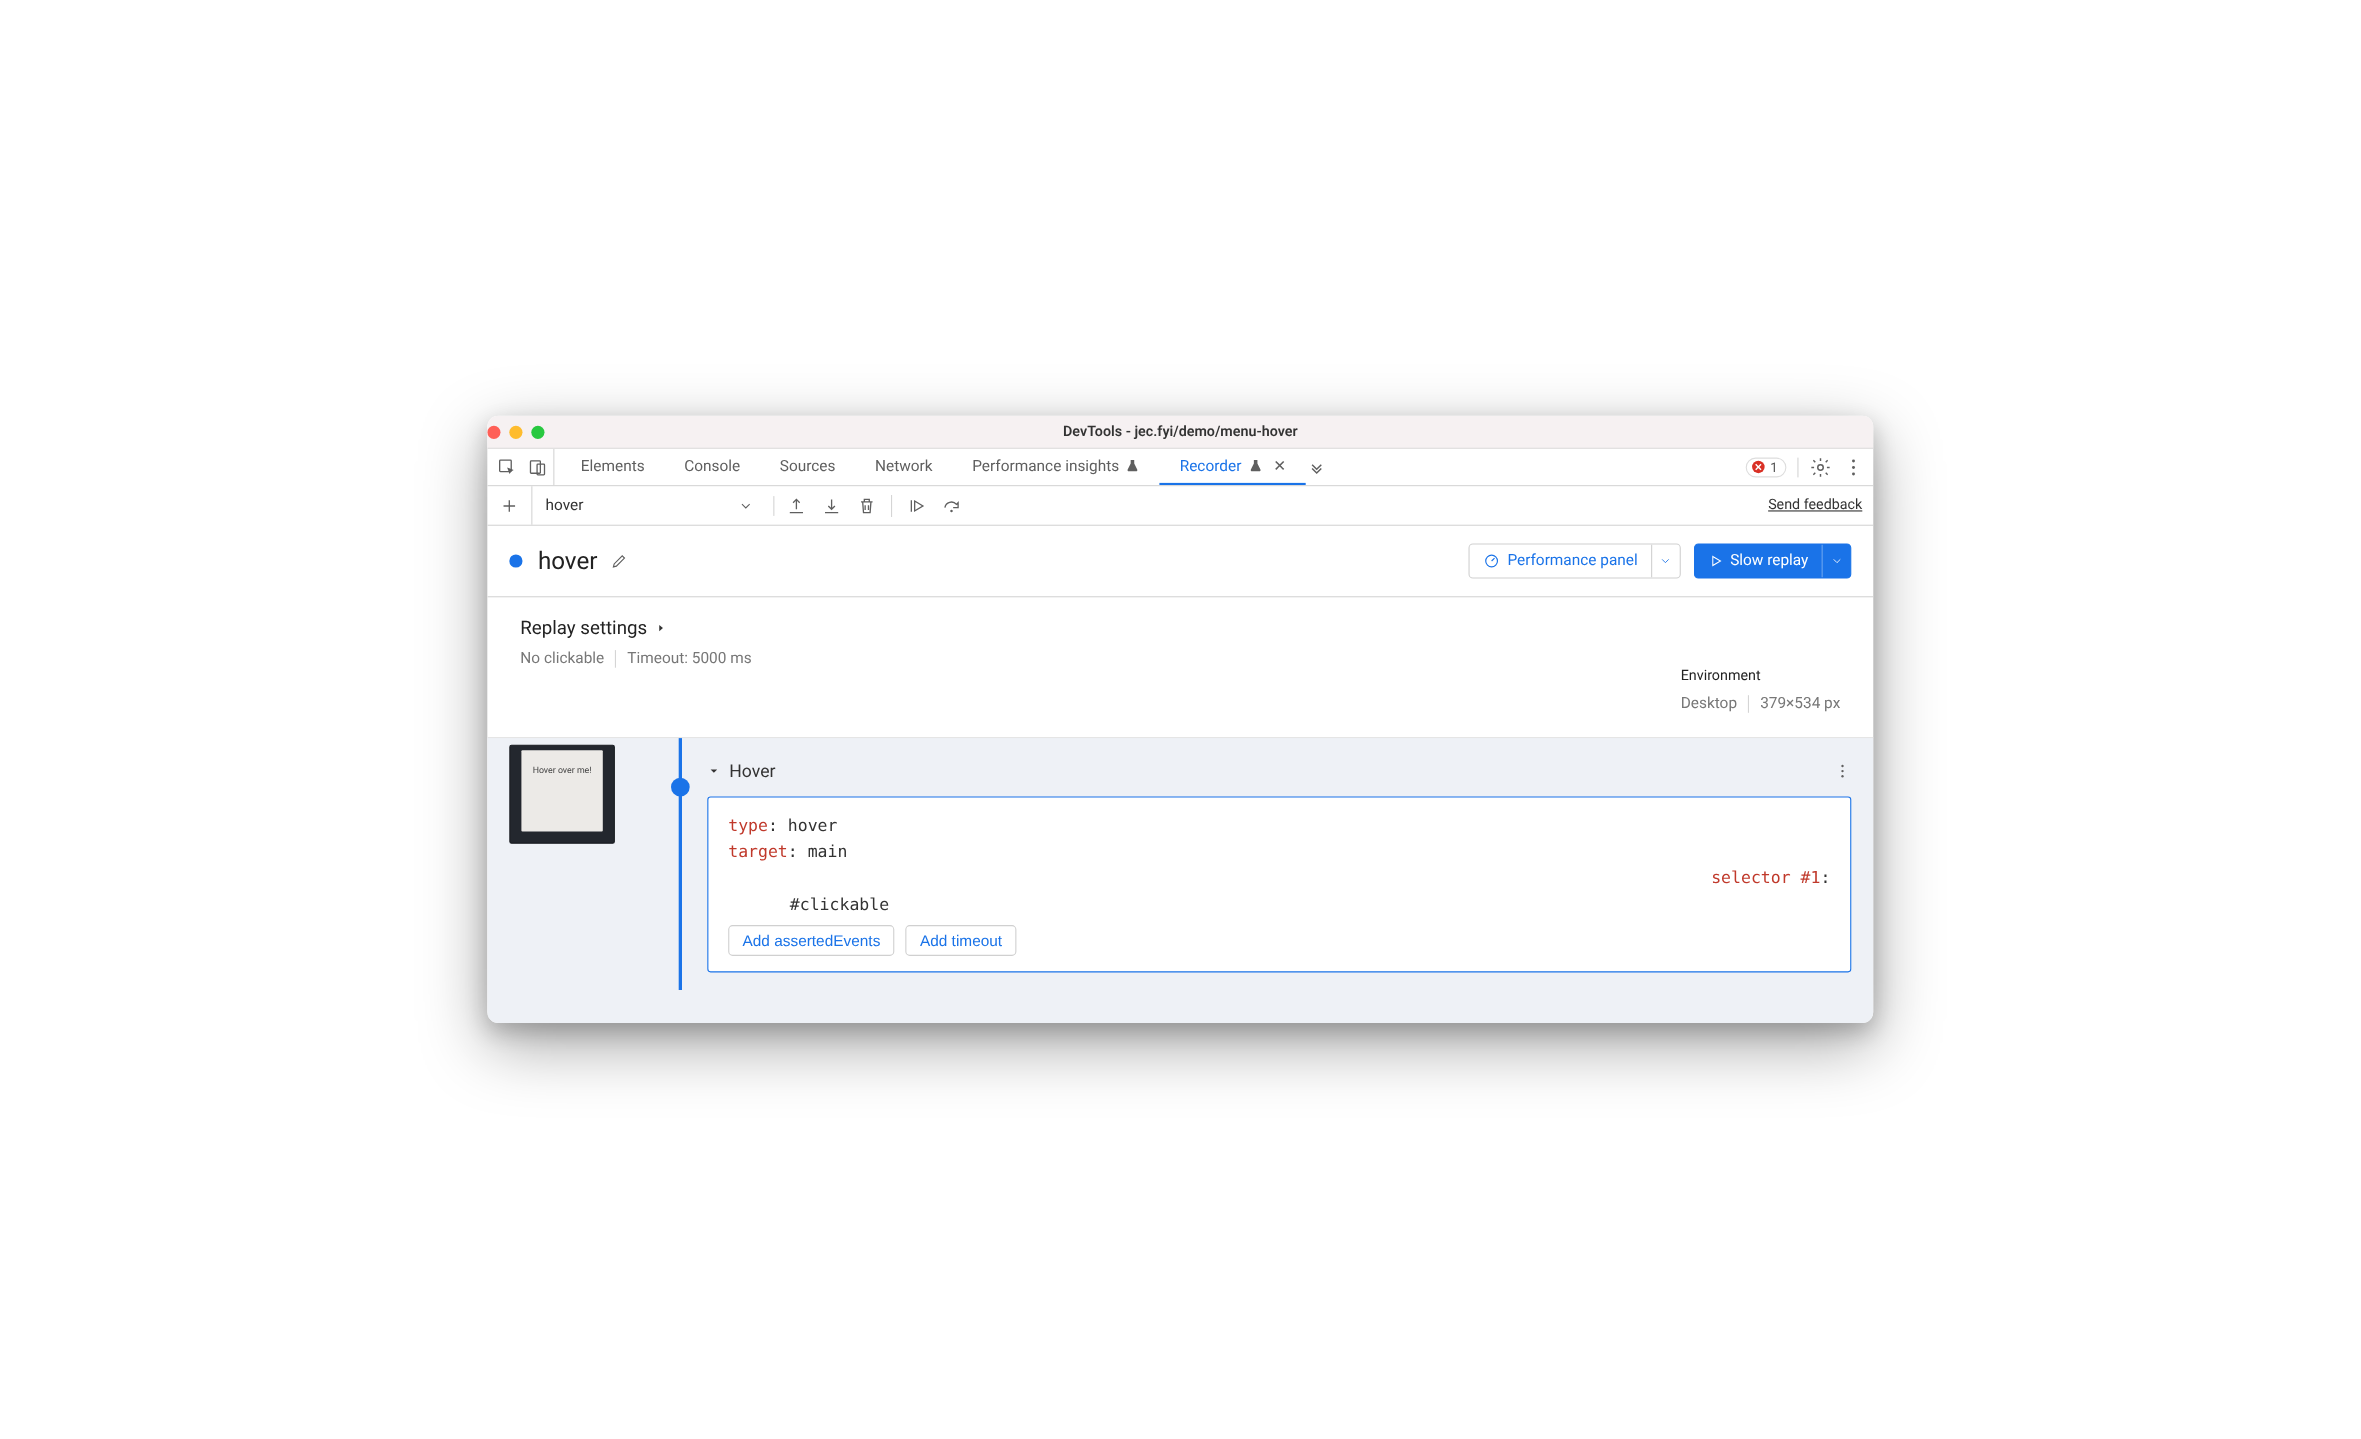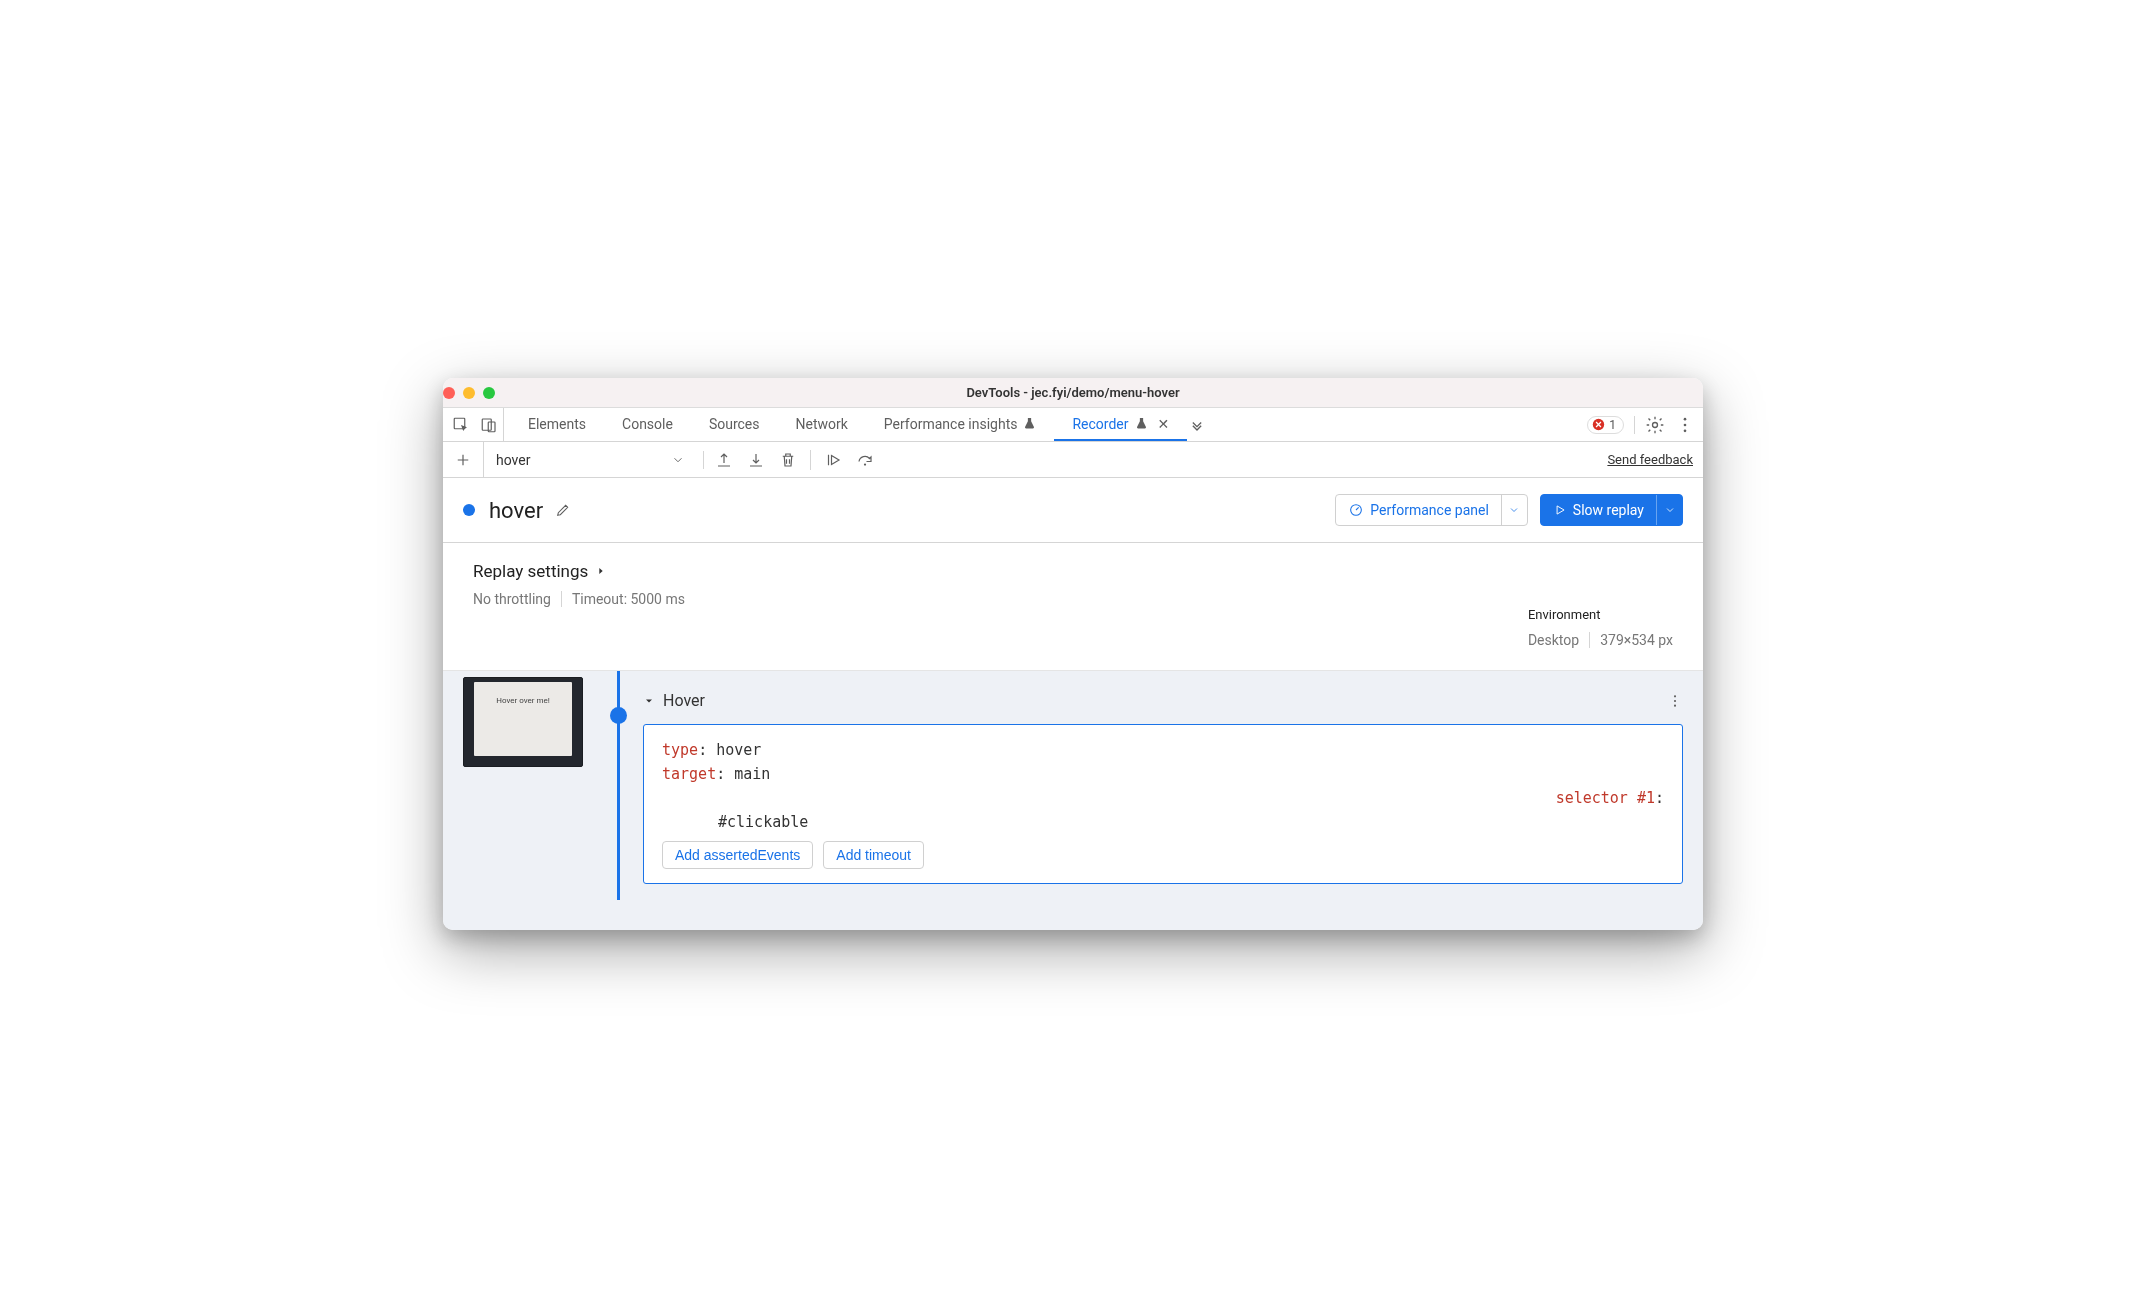--- a/index.html
+++ b/index.html
@@ -124,21 +124,21 @@
 .settings-strip .right .sub .vsep { height:16px; }
 
 
 .timeline {
   background:#eef1f6; padding:0 20px 30px 20px;
   display:flex; gap:0; min-height:260px;
   border-top:1px solid #e5e5e5;
 }
 .thumb-col { width:140px; padding-top:6px; }
 .thumb {
-  width:120px; height:90px; background:#23272e; border:1px solid #1a1d22;
+  width:96px; height:90px; background:#23272e; border:1px solid #1a1d22;
   border-radius:2px; position:relative; overflow:hidden;
 }
 .thumb .inner {
   position:absolute; left:10px; right:10px; top:4px; bottom:10px;
   background:#eceae7; border-radius:1px;
   display:flex; align-items:flex-start; justify-content:center;
   font-size:8px; color:#444; padding-top:14px;
 }
 .line-col { width:40px; position:relative; }
 .line-col::before {
@@ -351,21 +351,21 @@
 
   <div class="settings-strip">
     <div class="left">
       <h3>
         <span>Replay settings</span>
         <svg viewBox="0 0 24 24" style="width:10px;height:10px">
             <path d="M8 5l8 7-8 7" fill="#333" stroke="none"></path>
           </svg>
       </h3>
       <div class="sub">
-        <span>No throttling</span>
+        <span>No clickable</span>
         <span class="vsep"></span>
         <span>Timeout: 5000 ms</span>
       </div>
     </div>
     <div class="right">
       <h3>Environment</h3>
       <div class="sub">
         <span>Desktop</span>
         <span class="vsep"></span>
         <span>379×534 px</span>

